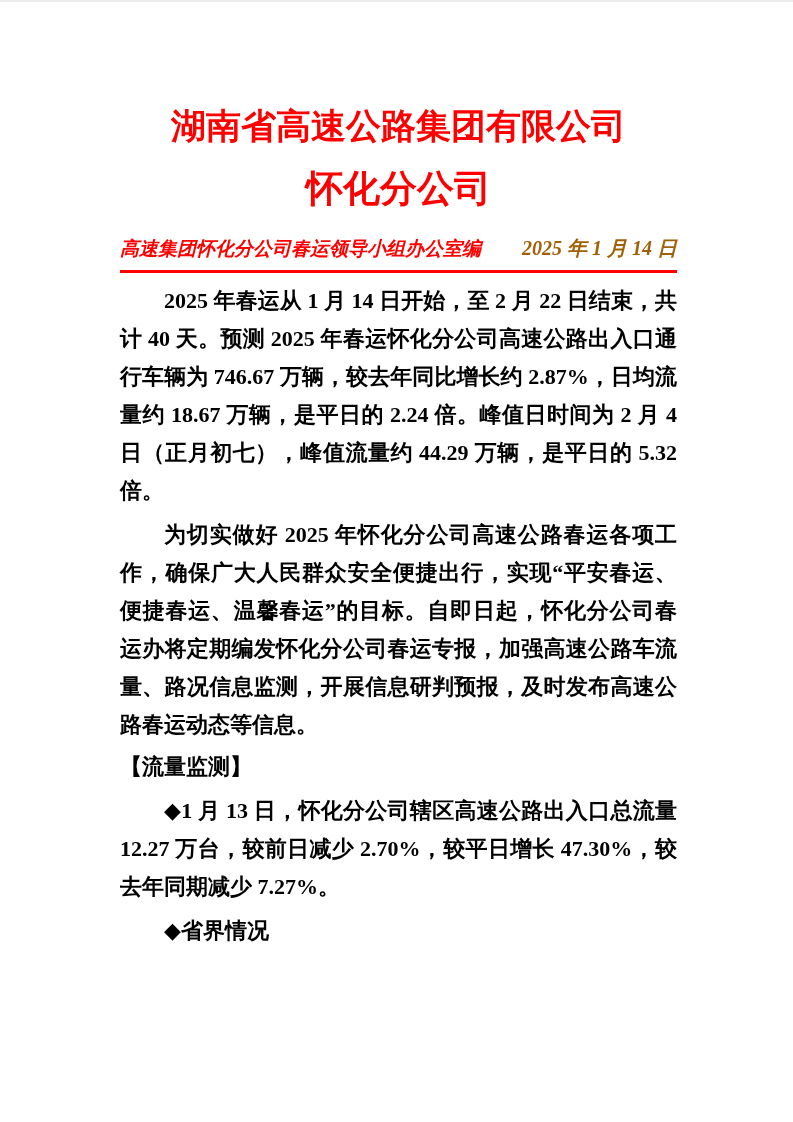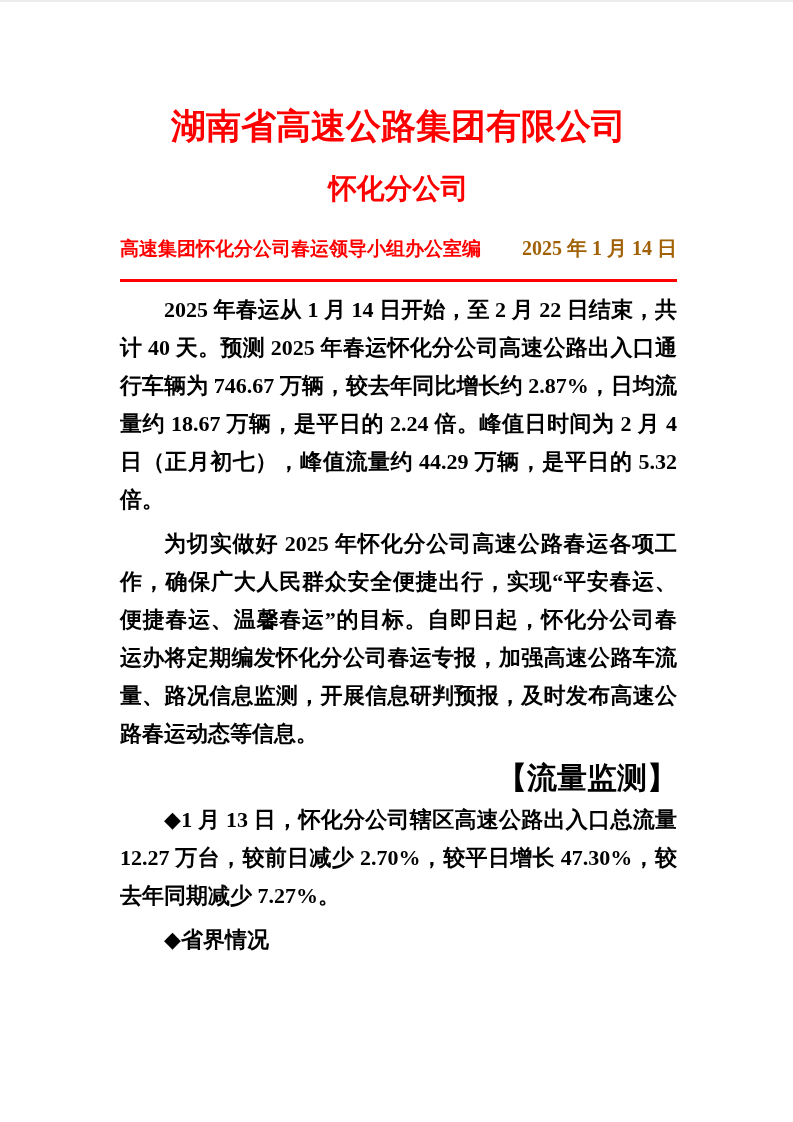--- a/index.html
+++ b/index.html
@@ -24,21 +24,21 @@
     font-family: "Liberation Sans", "DejaVu Sans", sans-serif;
     font-weight: 700;
     text-align: center;
     margin: 0;
   }
   .company-title {
     font-size: 35px;
     line-height: 44px;
   }
   .branch-title {
-    font-size: 28px;
+    font-size: 37px;
     line-height: 44px;
     margin-top: 19px;
   }
   .report-title {
     font-size: 36px;
     line-height: 44px;
     margin-top: 26px;
     letter-spacing: 2px;
     word-spacing: 4px;
   }
@@ -47,23 +47,24 @@
     line-height: 26px;
     margin-top: 16px;
     letter-spacing: 1px;
   }
   .editor-row {
     margin-top: 24px;
     display: flex;
     justify-content: space-between;
     align-items: baseline;
     border-bottom: 3px solid #fe0000;
-    padding-bottom: 17px;
+    padding-bottom: 8px;
     font-weight: 700;
     white-space: nowrap;
+    font-style: italic;
   }
   .editor-label {
     color: #fe0000;
     font-size: 19px;
     letter-spacing: 0px;
   }
   .editor-date {
     color: #a16207;
     font-size: 20px;
   }
@@ -73,26 +74,25 @@
     text-align: justify;
     text-indent: 2em;
     margin: 0 0 6px 0;
     word-break: break-all;
     font-weight: bold;
   }
   .first-p {
     margin-top: 9px;
   }
   .section-heading {
-    font-size: 30px;
+    font-size: 22px;
     line-height: 38px;
     font-weight: 700;
-    font-family: Liberation Sans, sans-serif;
+    font-family: Liberation Mono, monospace;
     margin: 0 0 4px 0;
-    text-align: right;
   }
   .sub-heading {
     font-size: 22px;
     line-height: 38px;
     font-weight: 700;
     text-indent: 2em;
     margin: 0;
   }
 </style>
 </head>

